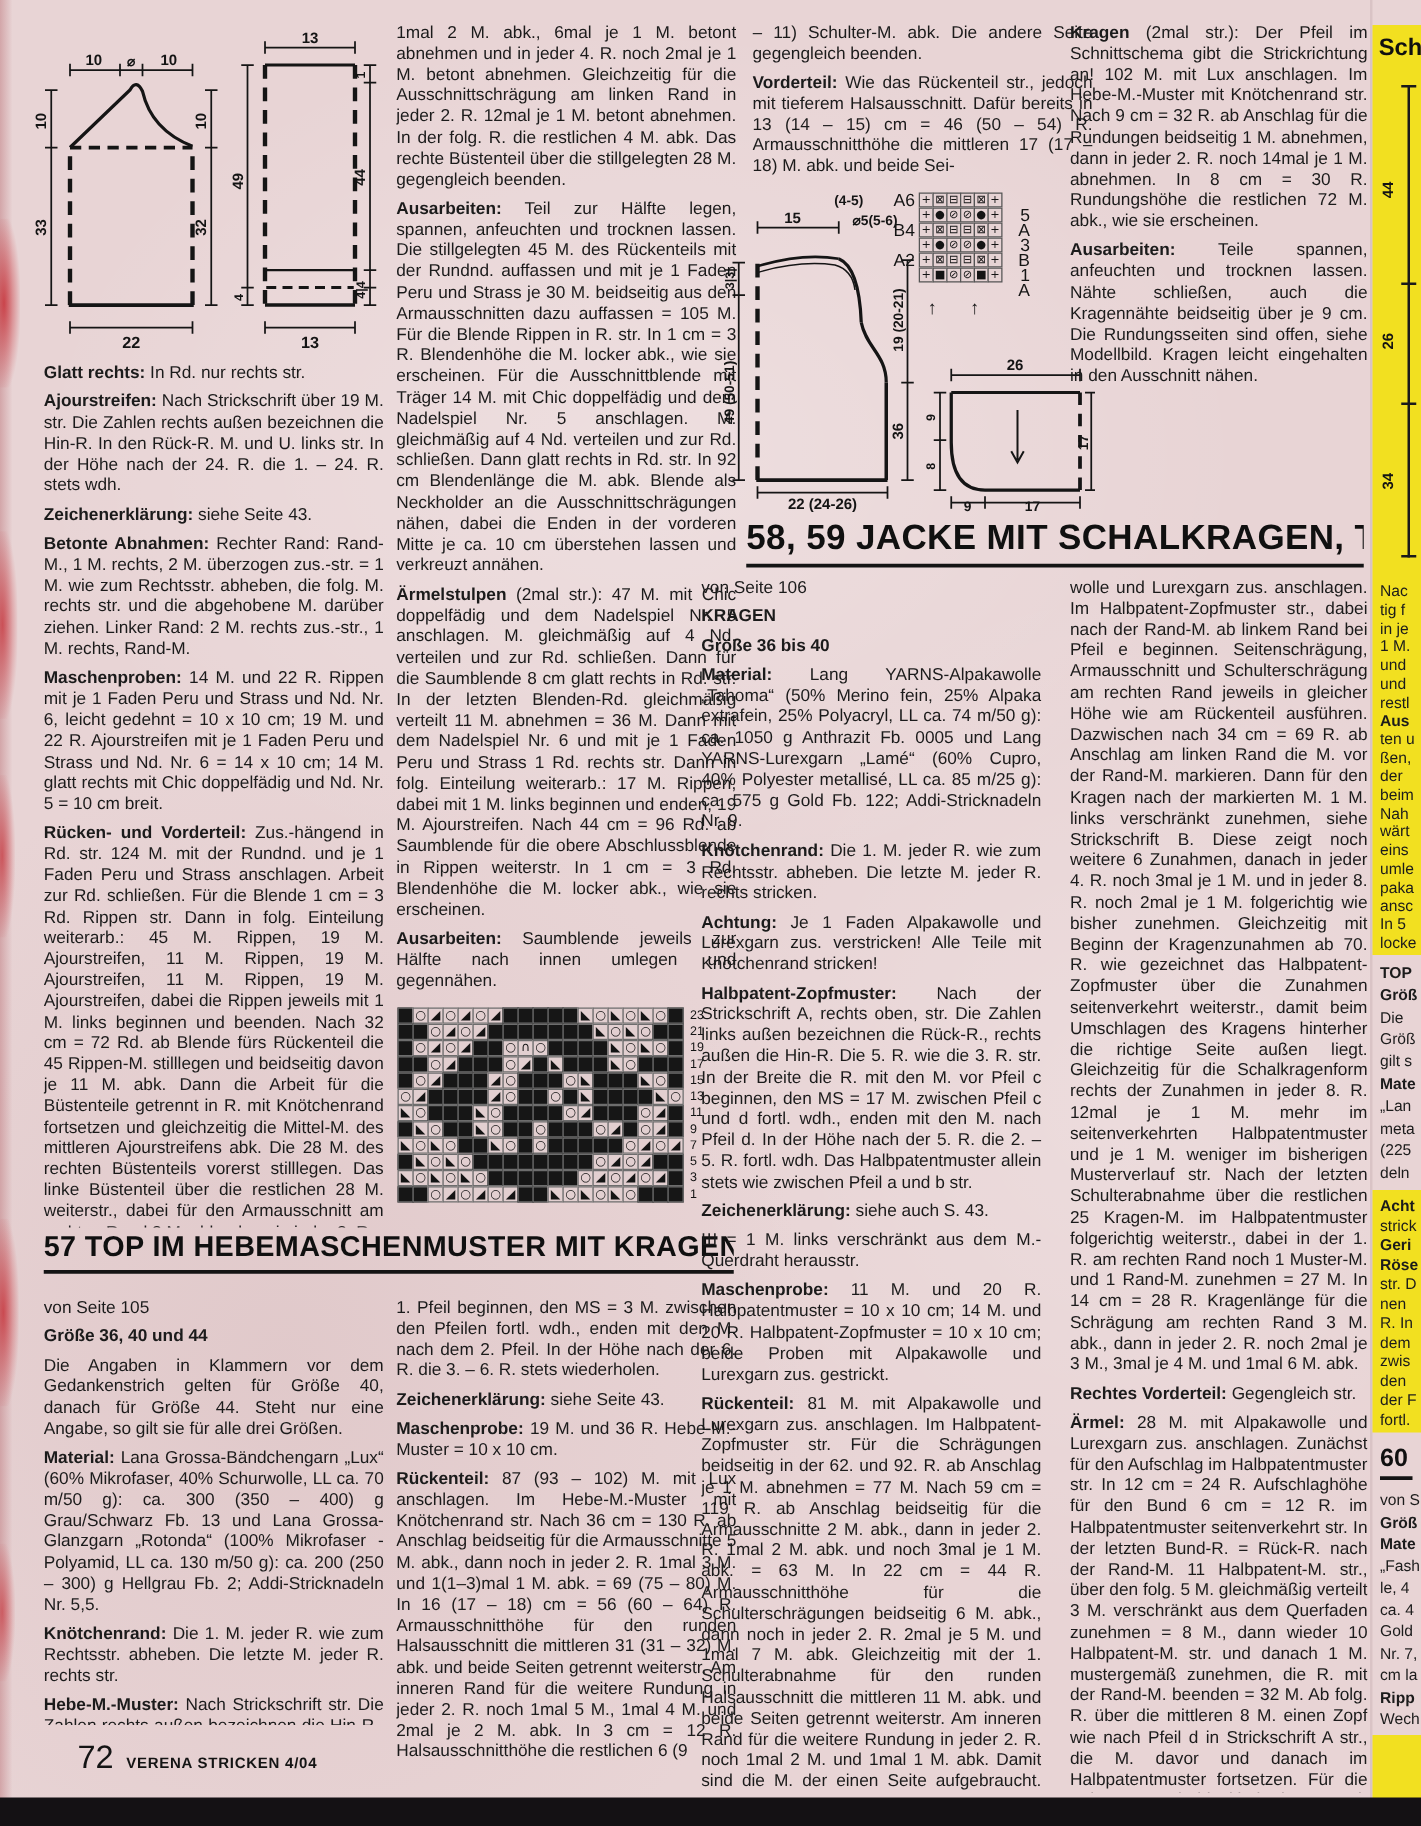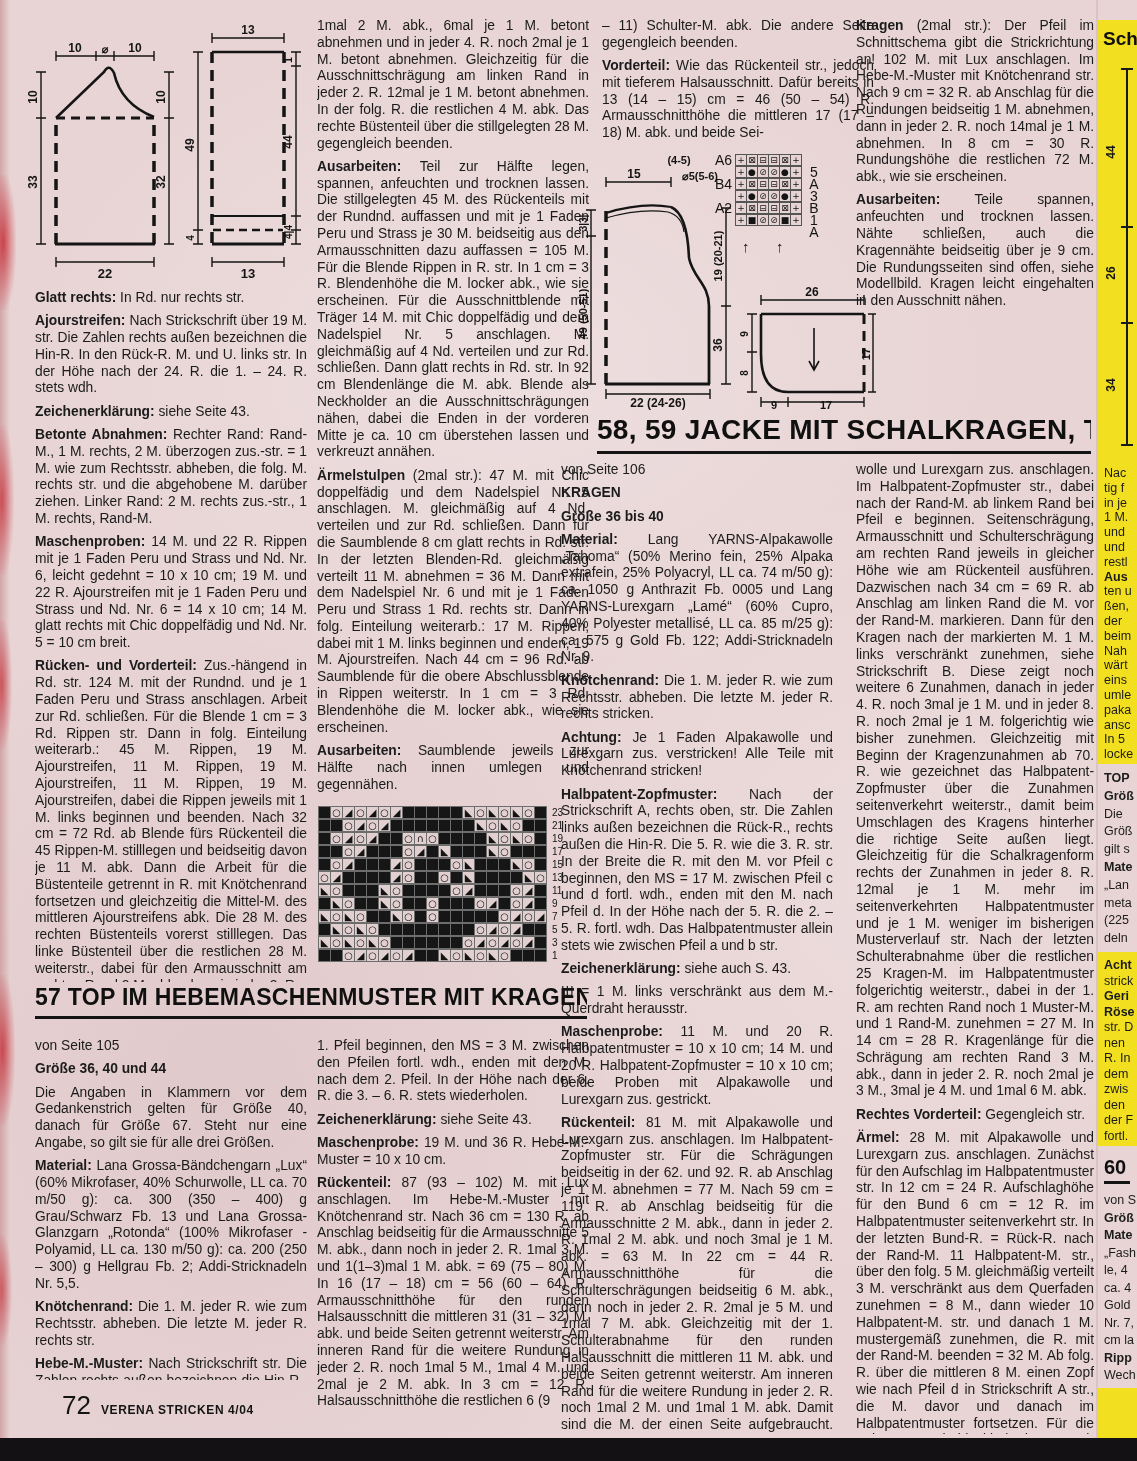--- a/index.html
+++ b/index.html
@@ -23,21 +23,21 @@
     font-size:10px;line-height:11px;text-align:center;color:#141414;font-family:"DejaVu Sans",sans-serif;}
   .kcell.blk{background:#161616;}
   .knum{font-size:10px;line-height:13px;margin-left:6px;color:#141414;}
   
   #mini-chart{position:absolute;left:712px;top:154px;}
   .mrow{display:flex;height:12px;}
   .mcell{width:10px;height:10px;border:1px solid #555;margin:0 -1px -1px 0;background:#e6d3d4;
     font-size:9px;line-height:10px;text-align:center;color:#141414;font-family:"DejaVu Sans",sans-serif;}
   .mlab{font-size:14px;line-height:12px;width:20px;color:#141414;}
   .mlab.left{text-align:right;padding-right:3px;}
-  .mlab.right{text-align:center;padding-left:3px;}
+  .mlab.right{text-align:right;padding-left:3px;}
   .mini-arrow{position:absolute;font-size:15px;font-weight:bold;color:#141414;}
   
   svg text{font-family:"Liberation Sans",sans-serif;fill:#141414;}
   
   #footer{position:absolute;left:62px;top:1390px;display:flex;align-items:baseline;color:#141414;}
   #footer .num{font-size:26px;}
   #footer .brand{font-size:12px;font-weight:bold;letter-spacing:.6px;margin-left:10px;}
   
   #strip{position:absolute;left:1096px;top:0;width:41px;height:1461px;background:#e8d4d5;border-left:2px solid #d9c3c5;}
   .strip-yellow{position:absolute;left:0;width:41px;background:#f2e020;}
@@ -113,21 +113,21 @@
       <p class="para"><b class="lead">Betonte Abnahmen:</b> Rechter Rand: Rand-M., 1 M. rechts, 2 M. überzogen zus.-str. = 1 M. wie zum Rechtsstr. abheben, die folg. M. rechts str. und die abgehobene M. darüber ziehen. Linker Rand: 2 M. rechts zus.-str., 1 M. rechts, Rand-M.</p>
       <p class="para"><b class="lead">Maschenproben:</b> 14 M. und 22 R. Rippen mit je 1 Faden Peru und Strass und Nd. Nr. 6, leicht gedehnt = 10 x 10 cm; 19 M. und 22 R. Ajourstreifen mit je 1 Faden Peru und Strass und Nd. Nr. 6 = 14 x 10 cm; 14 M. glatt rechts mit Chic doppelfädig und Nd. Nr. 5 = 10 cm breit.</p>
       <p class="para"><b class="lead">Rücken- und Vorderteil:</b> Zus.-hängend in Rd. str. 124 M. mit der Rundnd. und je 1 Faden Peru und Strass anschlagen. Arbeit zur Rd. schließen. Für die Blende 1 cm = 3 Rd. Rippen str. Dann in folg. Einteilung weiterarb.: 45 M. Rippen, 19 M. Ajourstreifen, 11 M. Rippen, 19 M. Ajourstreifen, 11 M. Rippen, 19 M. Ajourstreifen, dabei die Rippen jeweils mit 1 M. links beginnen und beenden. Nach 32 cm = 72 Rd. ab Blende fürs Rückenteil die 45 Rippen-M. stilllegen und beidseitig davon je 11 M. abk. Dann die Arbeit für die Büstenteile getrennt in R. mit Knötchenrand fortsetzen und gleichzeitig die Mittel-M. des mittleren Ajourstreifens abk. Die 28 M. des rechten Büstenteils vorerst stilllegen. Das linke Büstenteil über die restlichen 28 M. weiterstr., dabei für den Armausschnitt am rechten Rand 2 M. abk., dann in jeder 2. R.</p>
     </div>
 
   <div class="sec-head" id="heading57">57 TOP IM HEBEMASCHENMUSTER MIT KRAGEN</div>
 
   <div class="col" id="col1-bottom" style="left:35px;top:1038px;width:272px;height:342px;">
       <p class="para">von Seite 105</p>
       <p class="para"><b class="lead">Größe 36, 40 und 44</b></p>
-      <p class="para">Die Angaben in Klammern vor dem Gedankenstrich gelten für Größe 40, danach für Größe 67. Steht nur eine Angabe, so gilt sie für alle drei Größen.</p>
+      <p class="para">Die Angaben in Klammern vor dem Gedankenstrich gelten für Größe 40, danach für Größe 44. Steht nur eine Angabe, so gilt sie für alle drei Größen.</p>
       <p class="para"><b class="lead">Material:</b> Lana Grossa-Bändchengarn „Lux“ (60% Mikrofaser, 40% Schurwolle, LL ca. 70 m/50 g): ca. 300 (350 – 400) g Grau/Schwarz Fb. 13 und Lana Grossa-Glanzgarn „Rotonda“ (100% Mikrofaser - Polyamid, LL ca. 130 m/50 g): ca. 200 (250 – 300) g Hellgrau Fb. 2; Addi-Stricknadeln Nr. 5,5.</p>
       <p class="para"><b class="lead">Knötchenrand:</b> Die 1. M. jeder R. wie zum Rechtsstr. abheben. Die letzte M. jeder R. rechts str.</p>
       <p class="para"><b class="lead">Hebe-M.-Muster:</b> Nach Strickschrift str. Die Zahlen rechts außen bezeichnen die Hin-R., links außen die Rück-R. Die Buchstaben gelten für die Qualitäten: A = Lux, B = Rotonda. In der Breite die R. mit der Rand-M. vor dem</p>
     </div>
 
   <div id="footer">
     <span class="num">72</span>
     <span class="brand">VERENA STRICKEN 4/04</span>
   </div>
 

